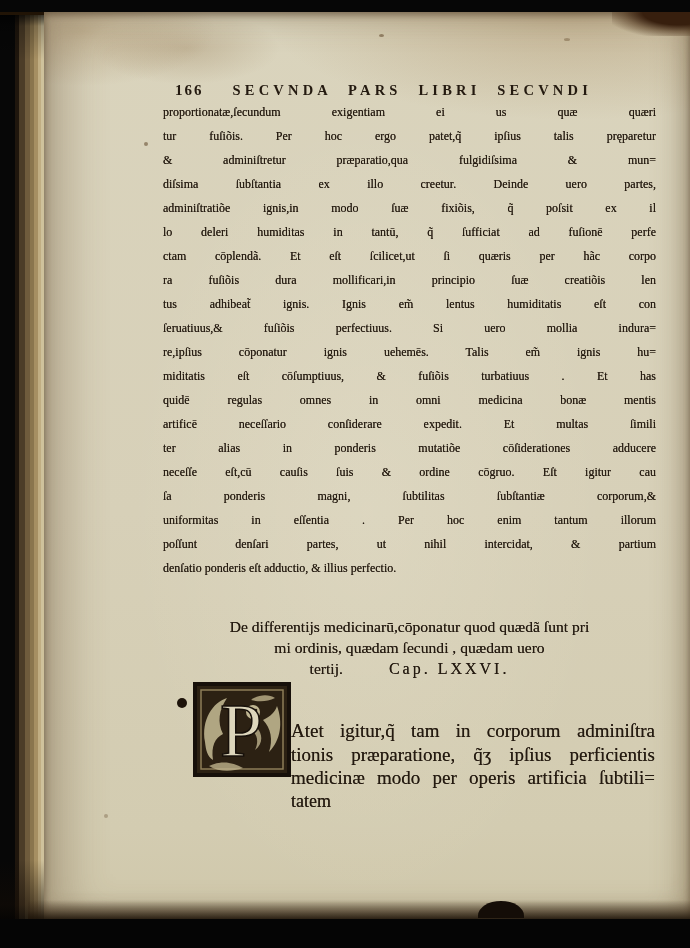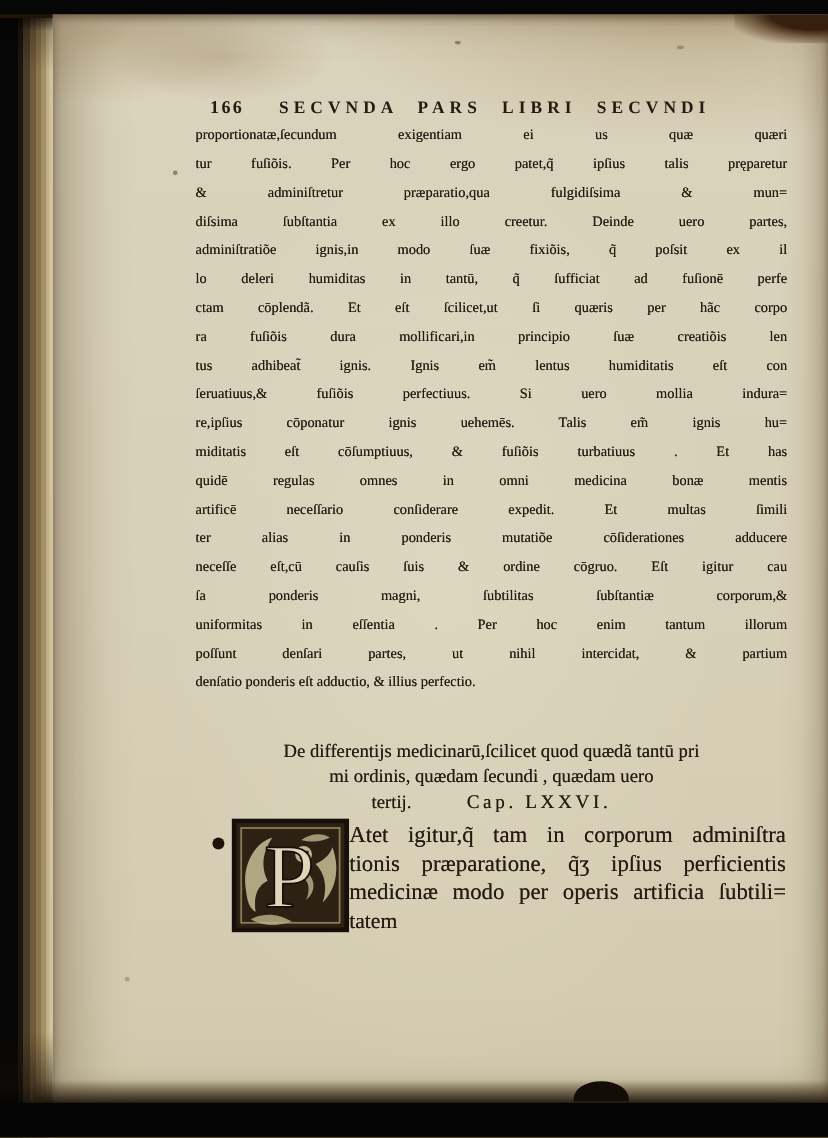--- a/index.html
+++ b/index.html
@@ -1,16 +1,16 @@
 <!DOCTYPE html>
 <html><head>
 <meta charset="utf-8">
 <style>
   html,body{margin:0;padding:0;background:#060606;}
-  .scene{position:relative;width:690px;height:948px;background:#fde047;overflow:hidden;
+  .scene{position:relative;width:690px;height:948px;background:#15803d;overflow:hidden;
          font-family:"Liberation Serif","DejaVu Serif",serif;color:#241a10;}
   
   .edges{position:absolute;left:0;top:0;width:46px;height:948px;
     background:linear-gradient(90deg,#070707 0 15px,#1f160d 15px 19px,#4c3d28 19px 25px,
       #6f5c3d 25px 30px,#8a754d 30px 34px,#a68f62 34px 38px,#c1ae83 38px 41px,
       #cfc29c 41px 44px,#d6ccab 44px 46px);}
   .edges:after{content:"";position:absolute;inset:0;
     background:linear-gradient(180deg,rgba(0,0,0,.85) 0 12px,rgba(0,0,0,.25) 26px,transparent 60px 860px,
       rgba(20,12,5,.5) 905px,rgba(0,0,0,.85) 930px);}
   
@@ -50,21 +50,21 @@
   .bline.lastline{text-align-last:left;}
   
   .section-heading{position:absolute;left:119px;top:604px;width:493px;text-align:center;}
   .hline{font-size:15.6px;line-height:21px;text-shadow:0 0 .4px rgba(36,26,16,.8);}
   .hline3 .gap{display:inline-block;width:46px;}
   .cap-label{font-size:16px;letter-spacing:3px;}
   
   .margin-bullet{position:absolute;left:133px;top:686px;width:10px;height:10px;
     font-size:0;background:#1d130a;border-radius:50%;}
   .initial-block{position:absolute;left:149px;top:670px;width:98px;height:95px;}
-  .chapter-text{position:absolute;left:247px;top:673px;width:364px;}
+  .chapter-text{position:absolute;left:247px;top:707px;width:364px;}
   .cline{font-size:19px;line-height:23.6px;height:23.6px;white-space:nowrap;
     text-align:justify;text-align-last:justify;overflow:hidden;
     text-shadow:0 0 .5px rgba(36,26,16,.8);}
   .catchword{font-size:18px;line-height:23px;text-align:left;
     text-shadow:0 0 .5px rgba(36,26,16,.8);}
 </style>
 </head>
 <body>
 
 <div class="scene">
@@ -101,21 +101,21 @@
       <div class="bline">artificē neceſſario conſiderare expedit. Et multas ſimili</div>
       <div class="bline">ter alias in ponderis mutatiõe cōſiderationes adducere</div>
       <div class="bline">neceſſe eſt,cū cauſis ſuis &amp; ordine cōgruo. Eſt igitur cau</div>
       <div class="bline">ſa ponderis magni, ſubtilitas ſubſtantiæ corporum,&amp;</div>
       <div class="bline">uniformitas in eſſentia . Per hoc enim tantum illorum</div>
       <div class="bline">poſſunt denſari partes, ut nihil intercidat, &amp; partium</div>
       <div class="bline lastline">denſatio ponderis eſt adductio, &amp; illius perfectio.</div>
     </div>
 
     <div class="section-heading">
-      <div class="hline">De differentijs medicinarū,ſcilicet quod quædã tantū pri</div>
+      <div class="hline">De differentijs medicinarū,cōponatur quod quædã ſunt pri</div>
       <div class="hline">mi ordinis, quædam ſecundi , quædam uero</div>
       <div class="hline hline3">
         <span>tertij.</span><span class="gap"></span><span class="cap-label">Cap. LXXVI.</span>
       </div>
     </div>
 
     <div class="margin-bullet">•</div>
 
     <div class="initial-block">
       <svg width="98" height="95" viewBox="0 0 98 95">

